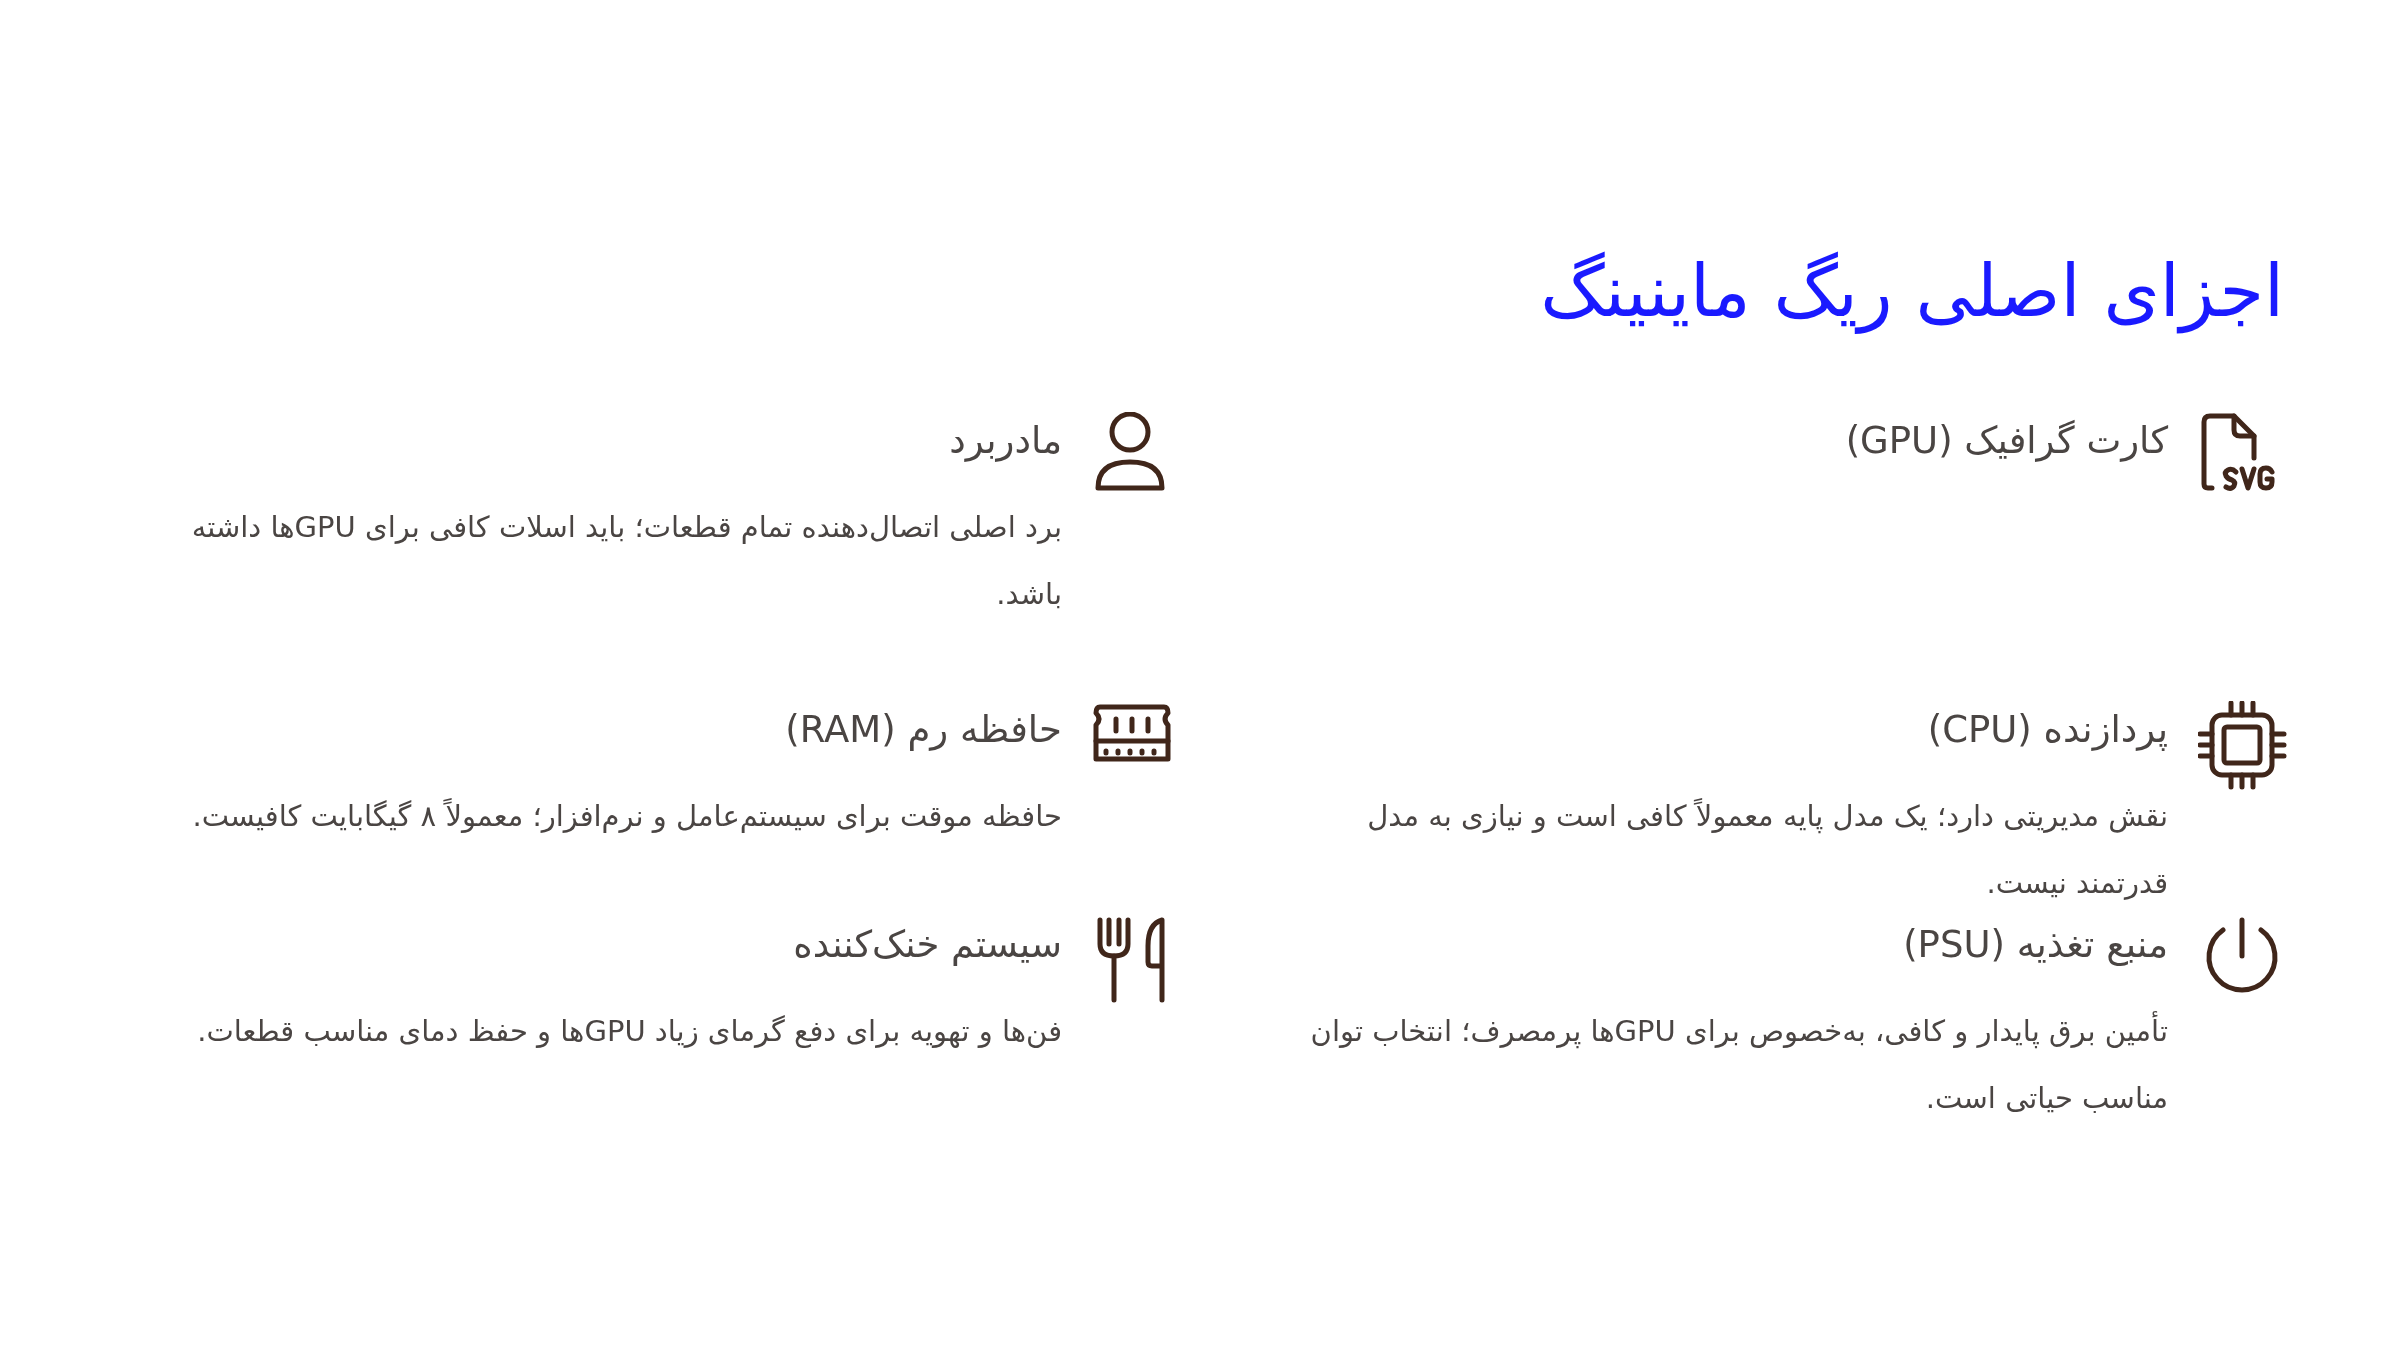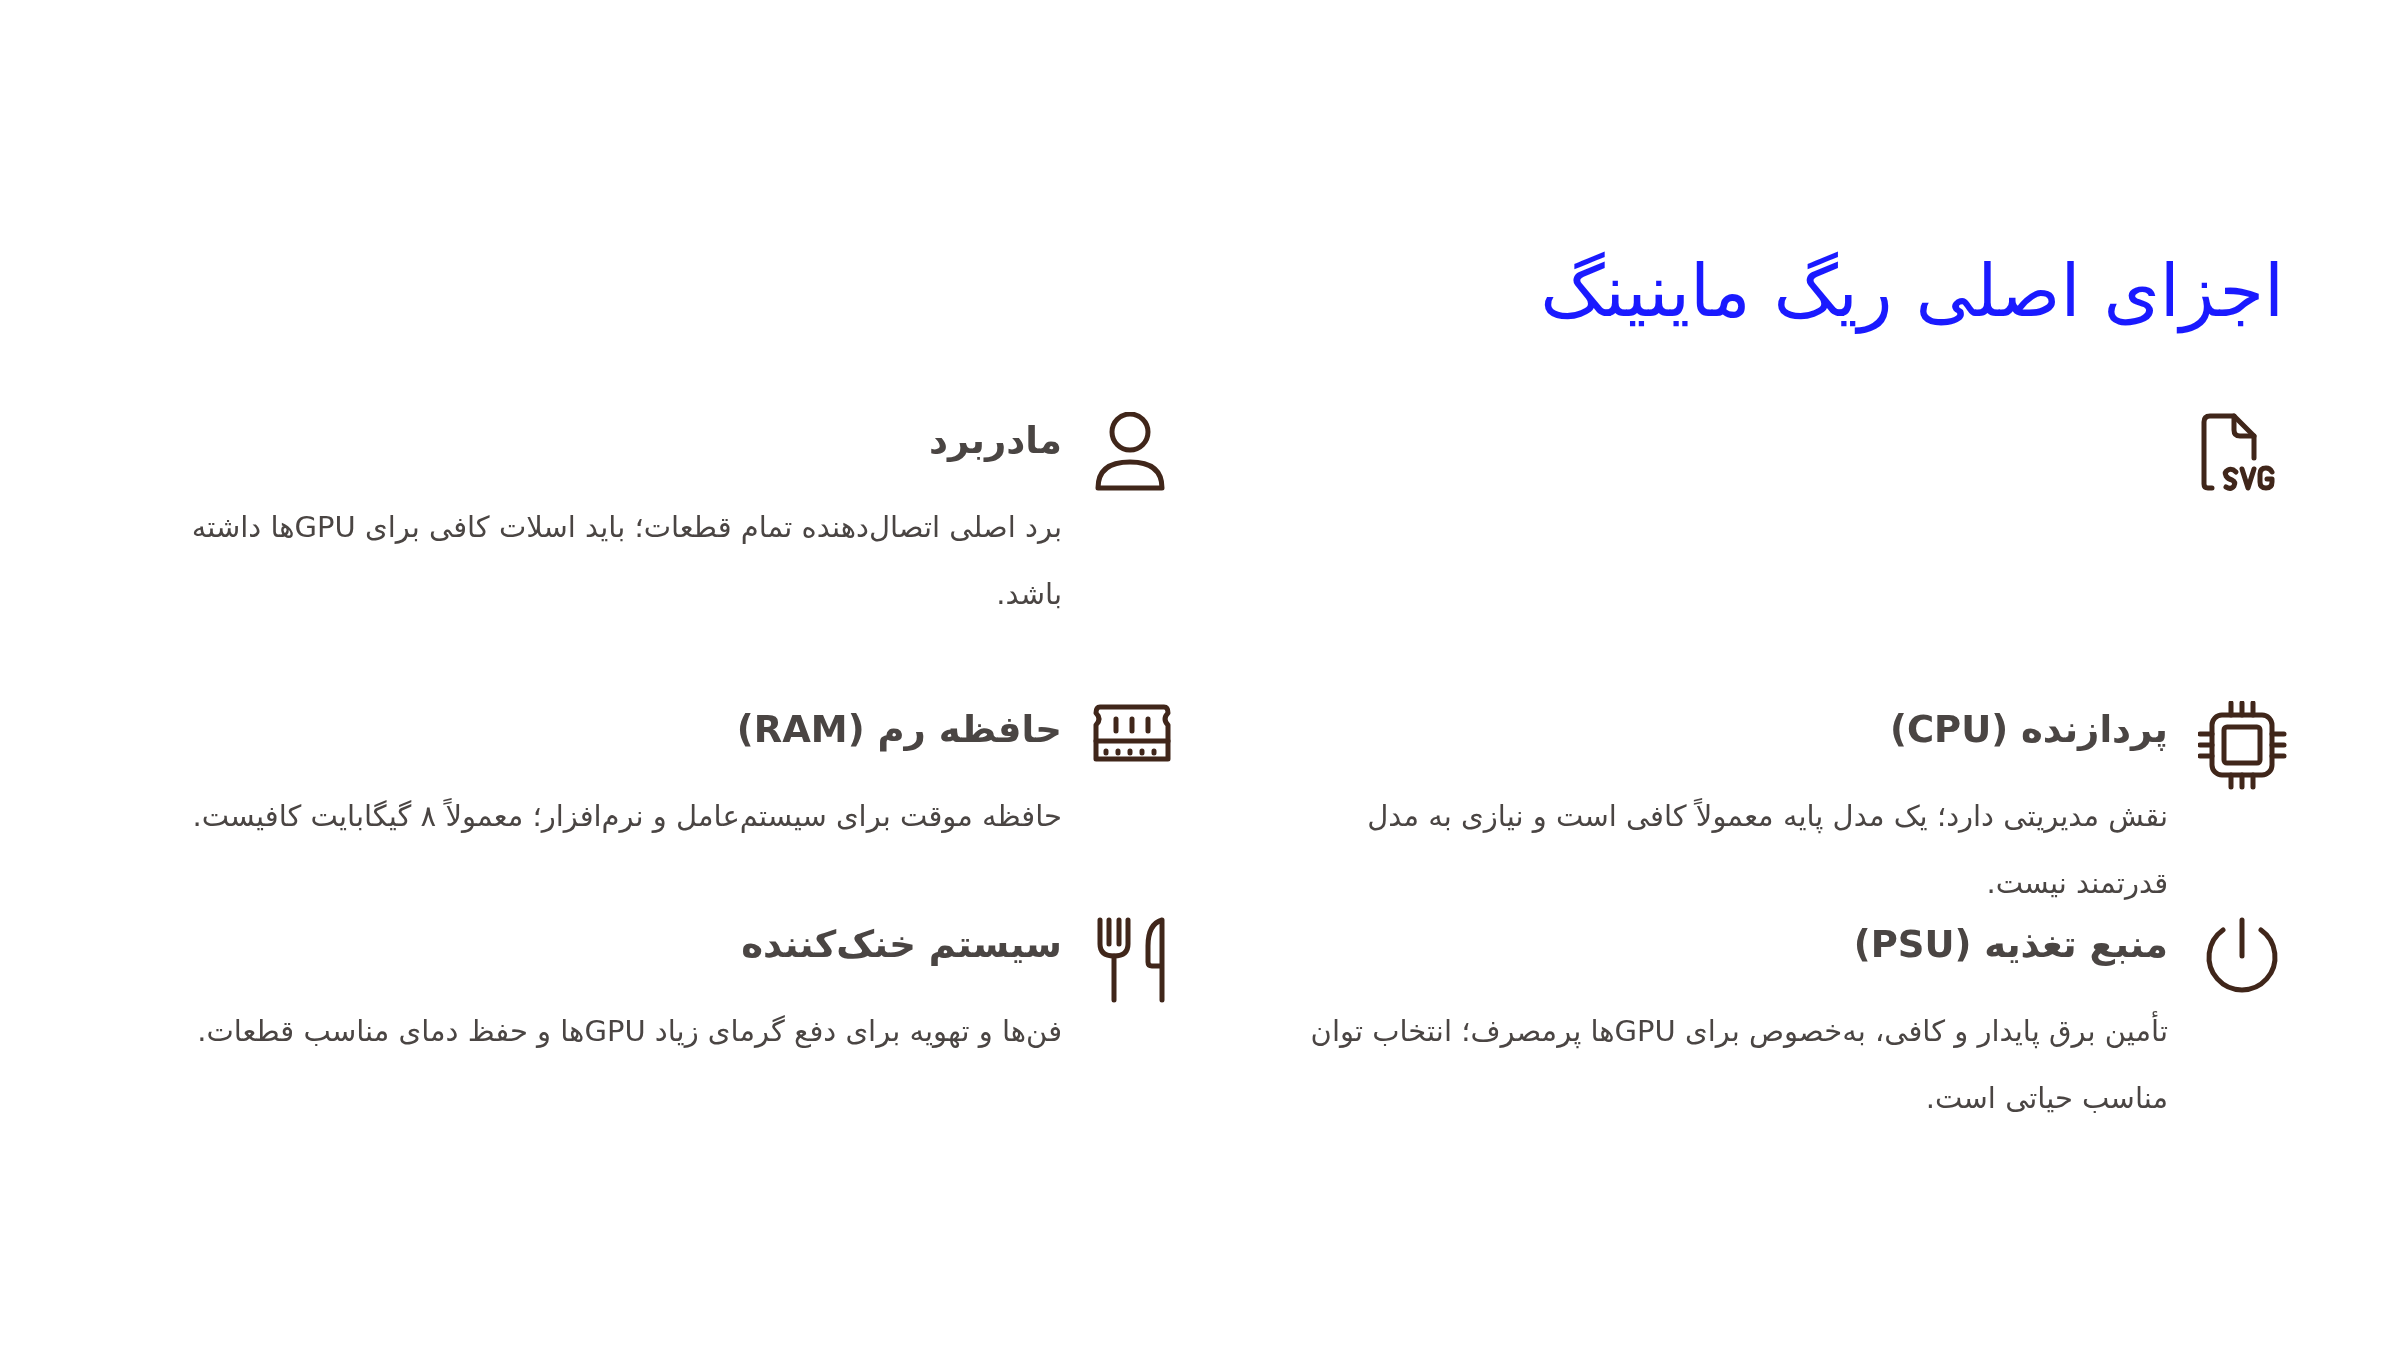--- a/index.html
+++ b/index.html
@@ -15,21 +15,21 @@
     }
     .item {
       position: absolute; width: 1030px; height: 220px;
     }
     .item .icon {
       position: absolute; right: 0; top: 0; width: 90px; height: 90px;
     }
     .item .icon svg { width: 100%; height: 100%; display: block; }
     .item .heading {
       position: absolute; right: 120px; top: 2px; width: 880px;
-      font-size: 37px; font-weight: bold; color: #4a4543; text-align: right;
+      font-size: 37px; font-weight: normal; color: #4a4543; text-align: right;
       line-height: 54px; margin: 0;
     }
     .item .desc {
       position: absolute; right: 120px; top: 82px; width: 900px;
       font-size: 29px; color: #4a4543; text-align: right; line-height: 67px; margin: 0;
     }
     .col-right { right: 112px; }
     .col-left  { right: 1218px; }
     .row1 { top: 412px; }
     .row2 { top: 701px; }
@@ -43,20 +43,21 @@
 <div class="item col-right row1">
   <div class="icon">
     <svg viewBox="0 0 90 90" fill="none" stroke="#40261a" stroke-width="5" stroke-linecap="round" stroke-linejoin="round">
       <path d="M14 76 H10 Q6 76 6 72 V10 Q6 4 12 4 H36 L56 24 V46"></path>
       <path d="M36 4 V18 Q36 24 42 24 H56"></path>
       <path d="M38 60 Q34 56 30 58 Q26 60 28 64 Q30 67 34 68 Q38 70 36 74 Q33 78 28 75"></path>
       <path d="M44 57 L50 76 L56 57"></path>
       <path d="M74 60 Q72 56 68 56 Q62 56 62 62 V70 Q62 76 68 76 Q74 76 74 70 V67 H69"></path>
     </svg>
   </div>
+  <h2 class="heading">کارت گرافیک (GPU)</h2>
 </div>
 
 <div class="item col-left row1">
   <div class="icon">
     <svg viewBox="0 0 90 90" fill="none" stroke="#40261a" stroke-width="5" stroke-linecap="round" stroke-linejoin="round">
       <circle cx="38" cy="20" r="18"></circle>
       <path d="M6 76 Q6 50 38 50 Q70 50 70 76 Z"></path>
     </svg>
   </div>
   <h2 class="heading">مادربرد</h2>

